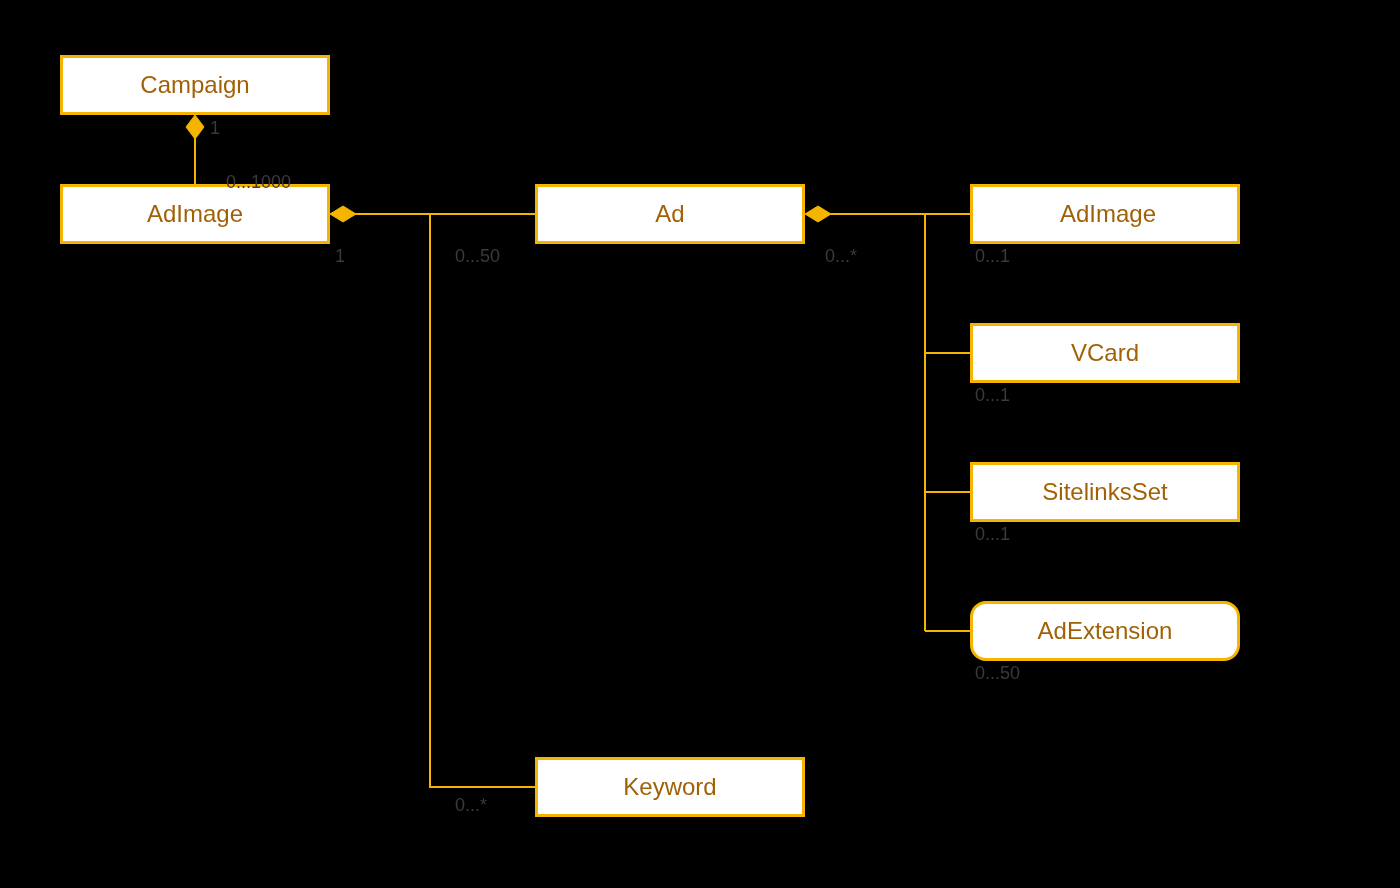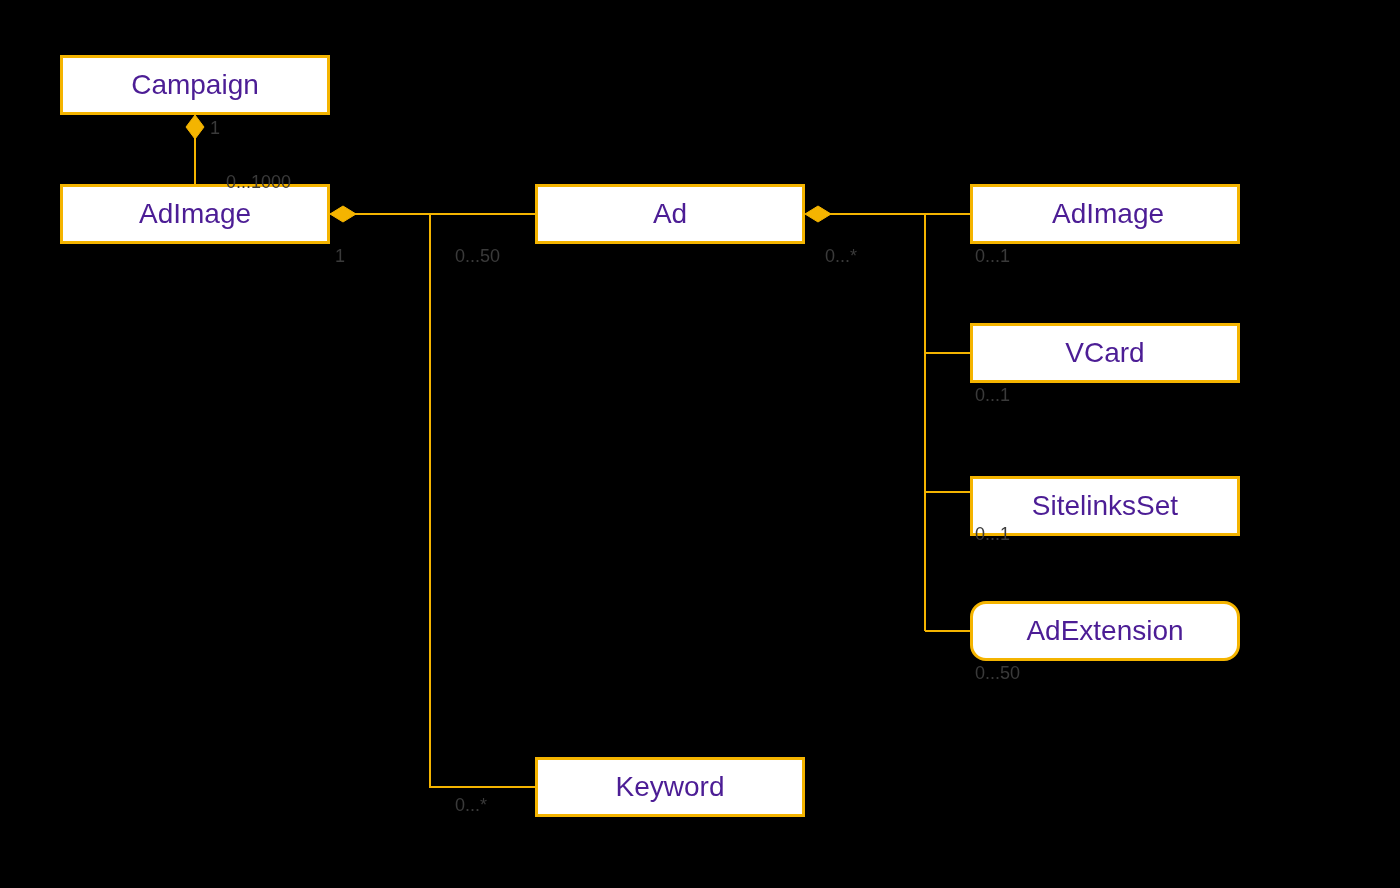--- a/index.html
+++ b/index.html
@@ -12,22 +12,22 @@
     position: relative;
   }
   svg { position: absolute; top: 0; left: 0; }
   .entity {
     position: absolute;
     background: #fff;
     border: 3px solid #f4b400;
     display: flex;
     align-items: center;
     justify-content: center;
-    font-size: 28px;
-    color: #4c1d95;
+    font-size: 24px;
+    color: #a16207;
     box-sizing: border-box;
   }
   .mult {
     position: absolute;
     font-size: 18px;
     color: #3a3a3a;
     background: transparent;
   }
 </style>
 </head>
@@ -64,21 +64,21 @@
   </div>
 <div class="entity" style="left:535px; top:757px; width:270px; height:60px;">
     <span>Keyword</span>
   </div>
 <div class="entity" style="left:970px; top:184px; width:270px; height:60px;padding-left:6px;">
     <span>AdImage</span>
   </div>
 <div class="entity" style="left:970px; top:323px; width:270px; height:60px;">
     <span>VCard</span>
   </div>
-<div class="entity" style="left:970px; top:462px; width:270px; height:60px;margin-top:14px;">
+<div class="entity" style="left:970px; top:462px; width:270px; height:60px;">
     <span>SitelinksSet</span>
   </div>
 <div class="entity" style="left:970px; top:601px; width:270px; height:60px;border-radius:16px;">
     <span>AdExtension</span>
   </div>
 
 <div class="mult" style="left:210px; top:118px;">1</div>
 <div class="mult" style="left:210px; top:172px;margin-left:16px;">0...1000</div>
 <div class="mult" style="left:335px; top:246px;">1</div>
 <div class="mult" style="left:455px; top:246px;">0...50</div>

